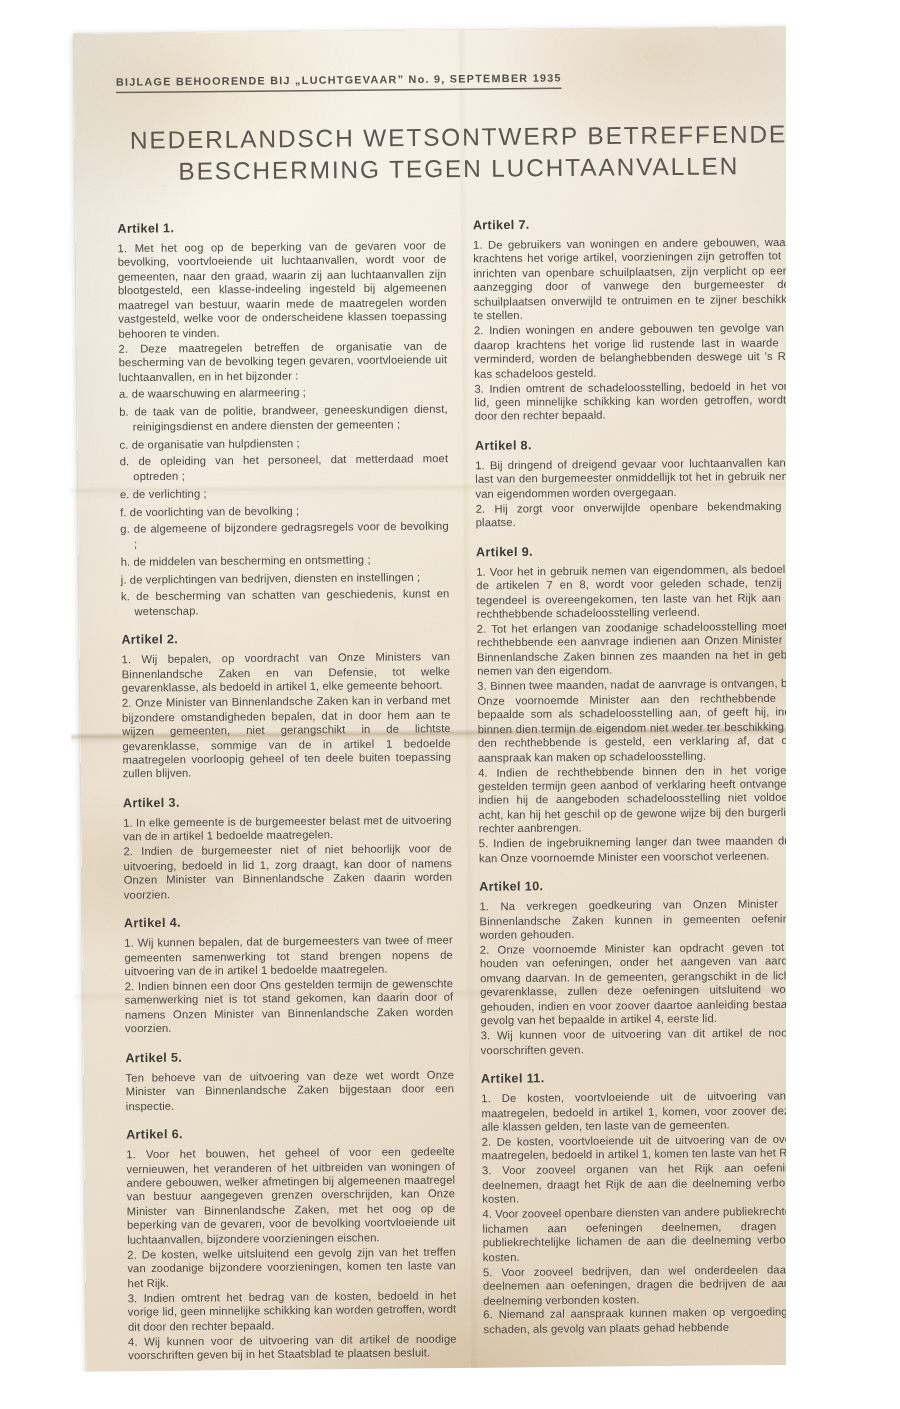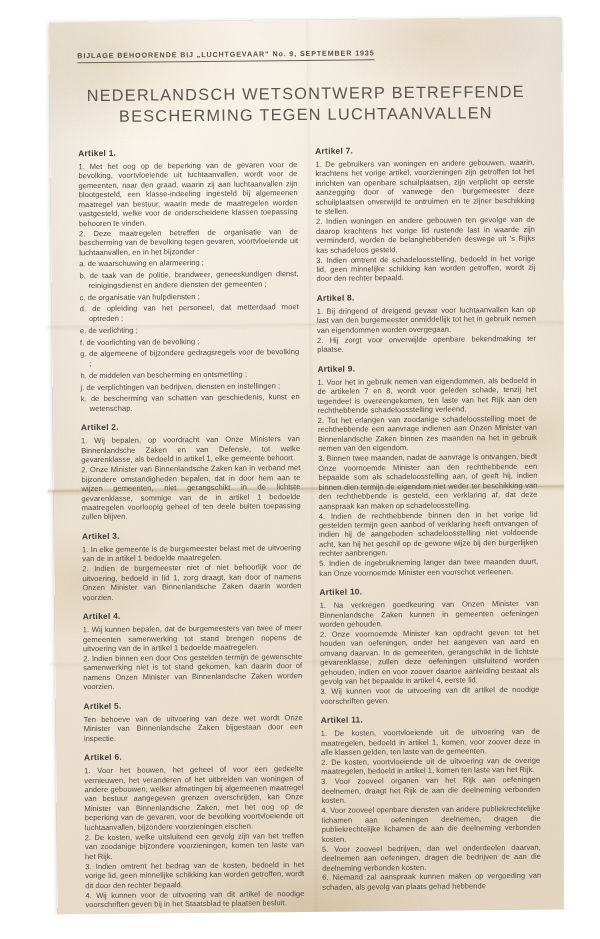--- a/index.html
+++ b/index.html
@@ -2,21 +2,21 @@
 <html><head>
 <meta charset="utf-8">
 <style>
   html, body {
     margin: 0;
     padding: 0;
     background: #ffffff;
   }
   #page {
     position: relative;
-    width: 564px;
+    width: 524px;
     height: 939px;
     overflow: hidden;
     background: #ffffff;
     font-family: "Liberation Sans", sans-serif;
   }
 
   
   #sheet {
     position: absolute;
     left: 49px;

